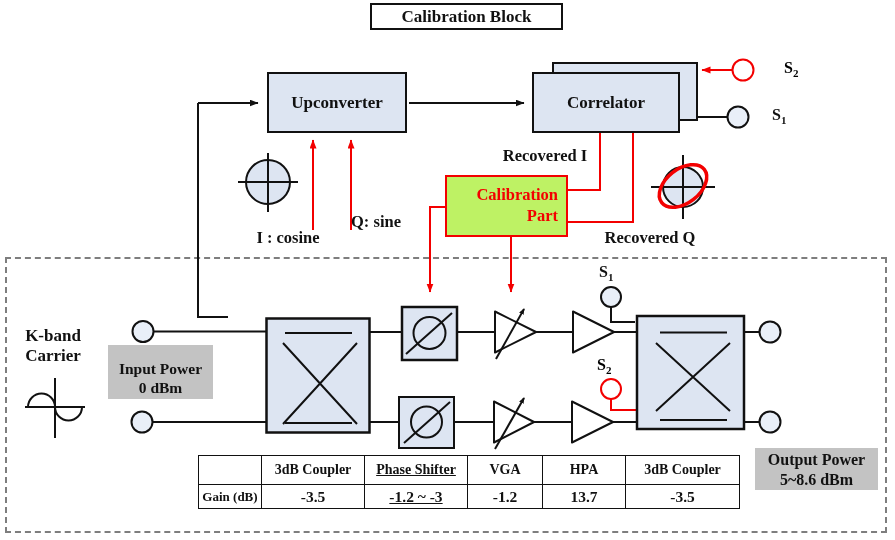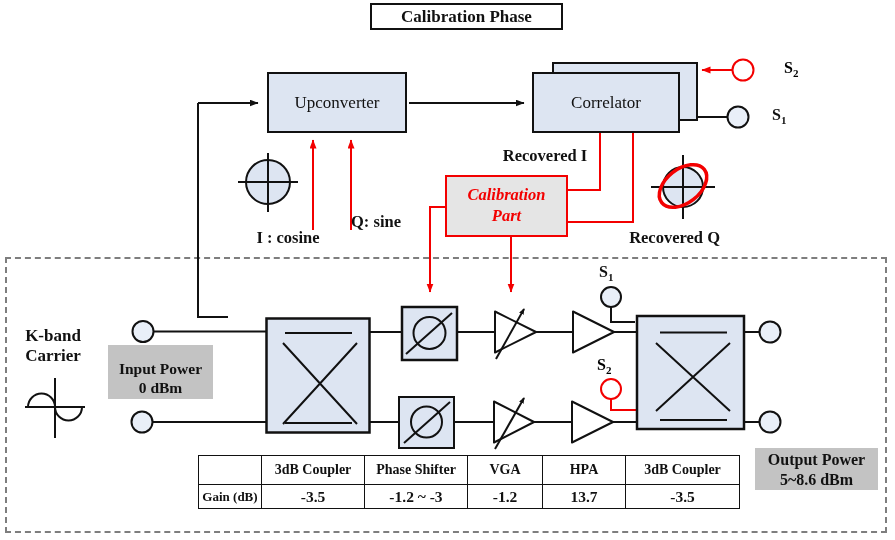--- a/index.html
+++ b/index.html
@@ -7,51 +7,51 @@
          font-family:"Liberation Serif","DejaVu Serif",serif;color:#111;}
   .abs{position:absolute;}
   
   .dashed-region{left:5px;top:257px;width:878px;height:272px;border:2px dashed #7e7e7e;z-index:0;}
   svg.wiring{left:0;top:0;z-index:1;}
   .lab{z-index:2;font-weight:bold;}
   
   .titlebox{left:370px;top:3px;width:189px;height:23px;border:2px solid #111;background:#fff;
             text-align:center;line-height:23px;font-size:17px;font-weight:bold;z-index:2;}
   .block{background:#dde5f2;border:2px solid #111;display:flex;align-items:center;justify-content:center;
-         font-weight:normal;z-index:2;}
+         font-weight:bold;z-index:2;}
   .upconverter{left:267px;top:72px;width:136px;height:57px;font-size:17px;}
   .correlator-back{left:552px;top:62px;width:142px;height:55px;z-index:2;}
   .correlator-front{left:532px;top:72px;width:144px;height:57px;font-size:17px;z-index:3;}
-  .calpart{left:445px;top:175px;width:103px;height:58px;border:2px solid #f30000;background:#e5e5e5;
-           color:#f30000;display:flex;align-items:center;justify-content:center;text-align:center;
-           font-weight:bold;font-size:16.5px;line-height:1.25;z-index:2;padding:0 8px;font-style:italic;}
+  .calpart{left:445px;top:175px;width:103px;height:58px;border:2px solid #f30000;background:#bef264;
+           color:#f30000;display:flex;align-items:center;justify-content:center;text-align:right;
+           font-weight:bold;font-size:16.5px;line-height:1.25;z-index:2;padding:0 8px;}
   .graybox{background:#c3c3c3;text-align:center;font-weight:bold;z-index:2;}
   .inpower{left:108px;top:345px;width:105px;height:40px;font-size:15.5px;line-height:19px;padding-top:14px;}
   .outpower{left:755px;top:448px;width:123px;height:40px;font-size:16px;line-height:19.5px;padding-top:2px;}
   
   .tcenter{text-align:center;}
   .l-icos{left:240px;top:228px;width:96px;font-size:16.5px;}
   .l-qsin{left:336px;top:212px;width:80px;font-size:16.5px;}
   .l-reci{left:487px;top:146px;width:116px;font-size:16.5px;}
-  .l-recq{left:580px;top:228px;width:140px;font-size:16.5px;text-align:right;}
+  .l-recq{left:580px;top:228px;width:140px;font-size:16.5px;}
   .l-kband{left:16px;top:326px;width:74px;font-size:17px;line-height:20px;}
   .slabel{font-size:16px;}
   .slabel sub{font-size:11px;}
   .red{color:#000000;}
   .s1top{left:772px;top:106px;}
   .s2top{left:784px;top:59px;}
   .s1chain{left:599px;top:263px;}
   .s2chain{left:597px;top:356px;}
   
   table.gains{left:198px;top:455px;border-collapse:collapse;background:#fff;z-index:2;position:absolute;border-radius:21px;}
   table.gains td{border:1.8px solid #111;text-align:center;font-weight:bold;padding:0;}
   table.gains tr.hdr td{height:28px;font-size:14px;}
   table.gains tr.val td{height:23px;font-size:15.5px;}
   td.c0{width:62px;font-size:13px !important;}
-  td.c1{width:102px;} td.c2{width:102px;} td.c3{width:74px;} td.c4{width:82px;} td.c5{width:113px;}
+  td.c1{width:102px;} td.c2{width:102px;text-decoration:underline;} td.c3{width:74px;} td.c4{width:82px;} td.c5{width:113px;}
 </style>
 </head>
 <body>
 
 <div class="stage">
 
   <div class="abs dashed-region"></div>
 
   <svg class="abs wiring" width="895" height="540" viewBox="0 0 895 540">
     <defs>
@@ -156,21 +156,21 @@
       <path d="M683,155 V219 M651,187 H715" stroke="#111" stroke-width="2" fill="none"></path>
       <ellipse cx="683" cy="186" rx="27" ry="17" fill="none" stroke="#f30000" stroke-width="3.5" transform="rotate(-38 683 186)"></ellipse>
     </g>
 
     <g>
       <path d="M55,378 V438 M25,407 H85" stroke="#111" stroke-width="2" fill="none"></path>
       <path d="M28,407 A13.5,13.5 0 0 1 55,407 A13.5,13.5 0 0 0 82,407" stroke="#111" stroke-width="2" fill="none"></path>
     </g>
   </svg>
 
-  <div class="abs titlebox">Calibration Phase</div>
+  <div class="abs titlebox">Calibration Block</div>
   <div class="abs block upconverter">
     <span>Upconverter</span>
   </div>
   <div class="abs block correlator-back"></div>
   <div class="abs block correlator-front">
     <span>Correlator</span>
   </div>
   <div class="abs calpart">
     <span>Calibration Part</span>
   </div>

